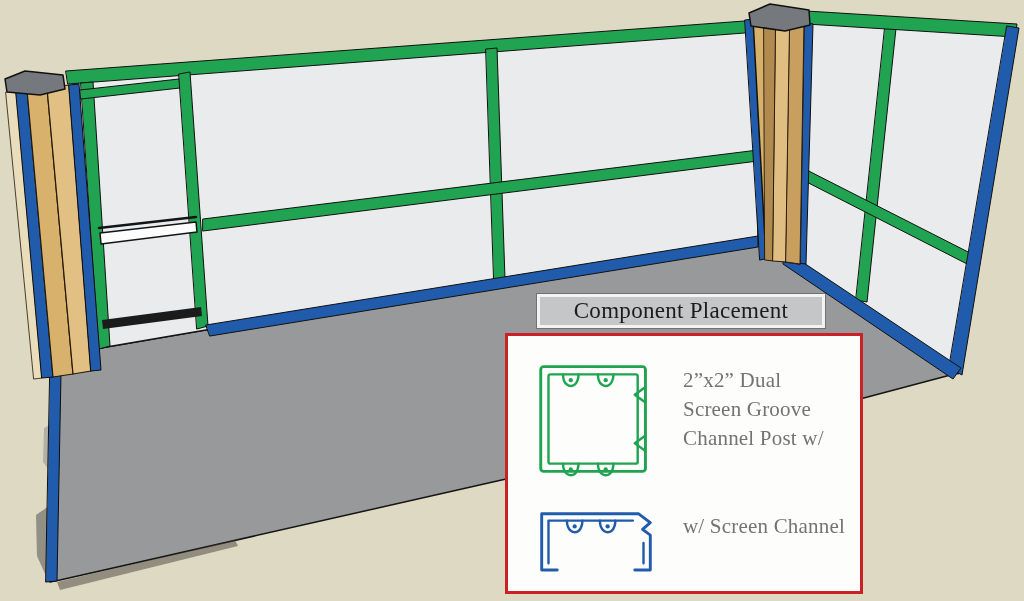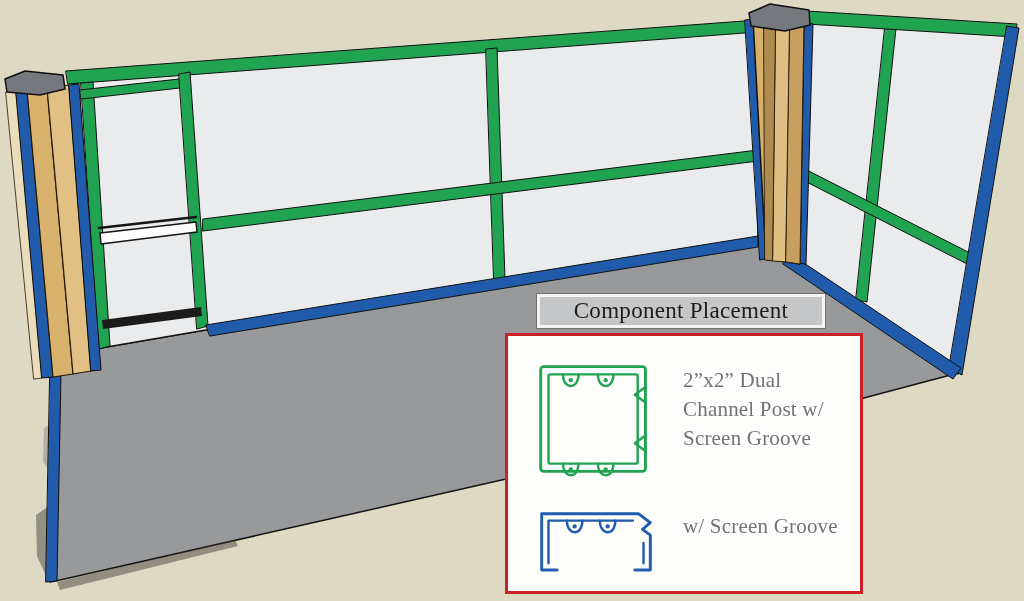--- a/index.html
+++ b/index.html
@@ -113,37 +113,37 @@
           <g stroke="none" fill="#21a452">
             <circle cx="40" cy="23" r="2.2"></circle>
               <circle cx="76" cy="23" r="2.2"></circle>
             <circle cx="40" cy="115" r="2.2"></circle>
               <circle cx="76" cy="115" r="2.2"></circle>
           </g>
         </g>
       </svg>
       <div class="legend-label label-1">
         <span class="lline">2”x2” Dual</span>
+        <span class="lline">Screen Groove</span>
         <span class="lline">Channel Post w/</span>
-        <span class="lline">Screen Groove</span>
       </div>
     </div>
 
     <div class="legend-row">
       <svg class="legend-icon icon-2" width="128" height="72" viewBox="0 0 132 74">
         <g fill="none" stroke="#215cac" stroke-width="3" stroke-linejoin="round" stroke-linecap="round">
           <path d="M26,68 L10,68 L10,10 L110,10 L122,19 L114,26 L122,32 L122,68 L106,68"></path>
           <path d="M17,61 L17,17 L104,17 M115,40 L115,61" stroke-width="2.5"></path>
           <path d="M36,17 c0,12 8,12 8,12 c8,0 8,-12 8,-12" stroke-width="2.5"></path>
           <path d="M70,17 c0,12 8,12 8,12 c8,0 8,-12 8,-12" stroke-width="2.5"></path>
           <g stroke="none" fill="#215cac">
             <circle cx="44" cy="23" r="2.2"></circle>
               <circle cx="78" cy="23" r="2.2"></circle>
           </g>
         </g>
       </svg>
       <div class="legend-label label-2">
-        <span class="lline">w/ Screen Groove</span>
+        <span class="lline">w/ Screen Channel</span>
       </div>
     </div>
 
   </div>
 </div>
 
 </body></html>

